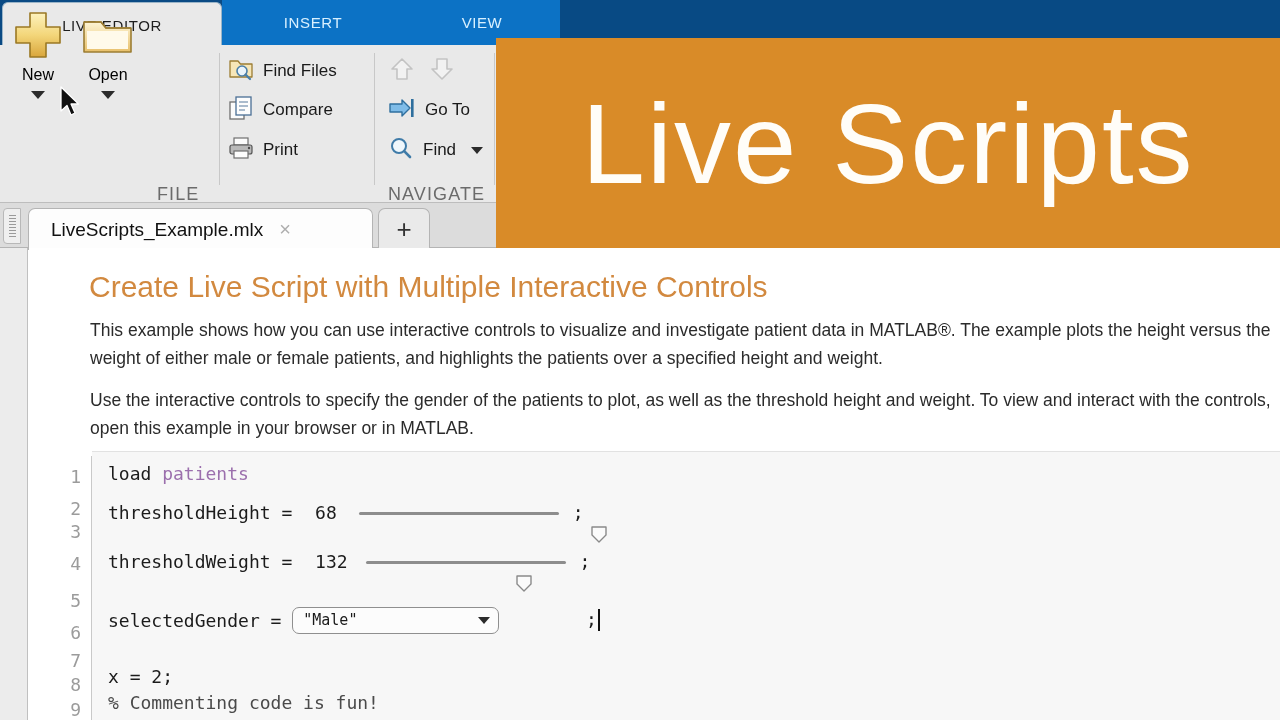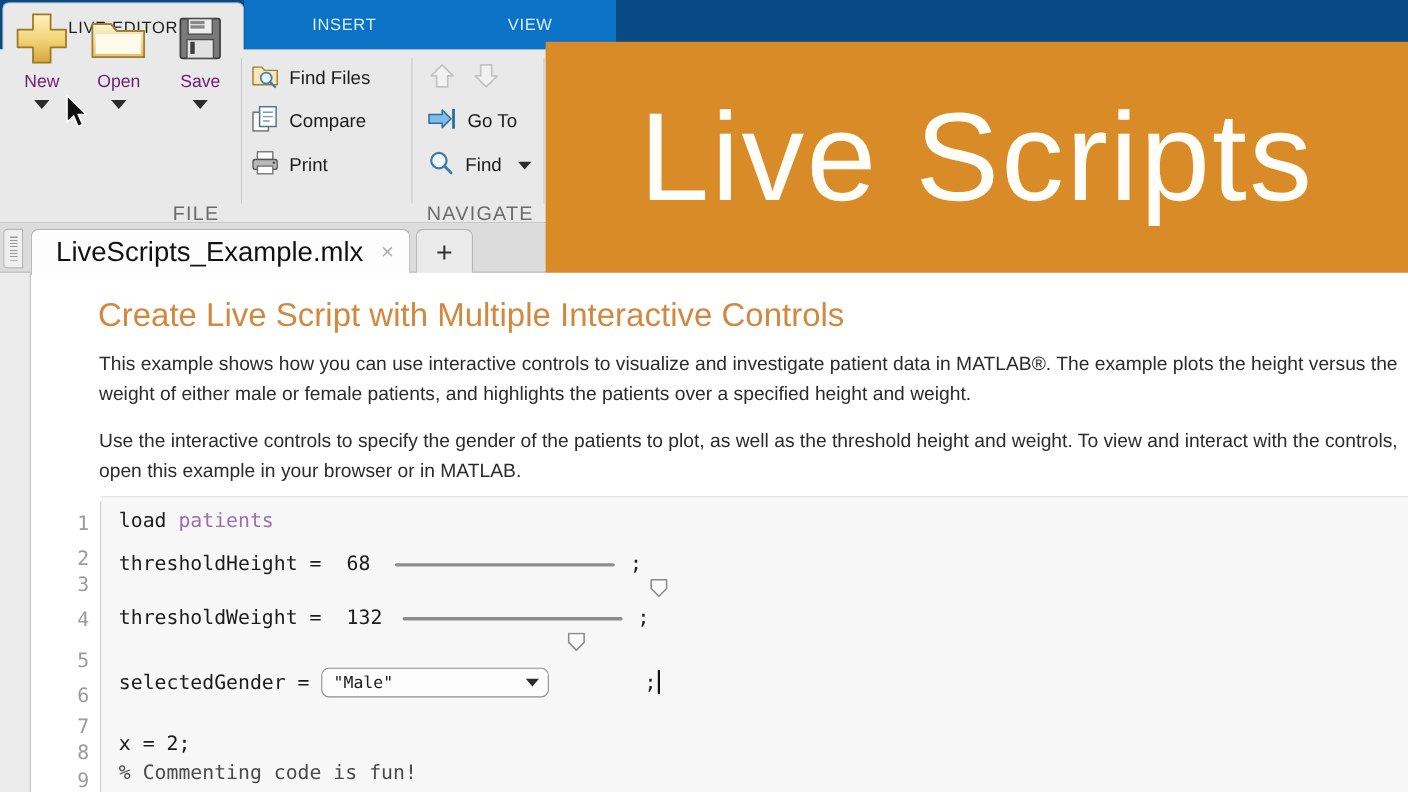--- a/index.html
+++ b/index.html
@@ -52,21 +52,21 @@
     background: #c8c8c8;
   }
 
   
   .bigbtn {
     position: absolute; top: 6px; width: 72px; height: 128px;
     display: flex; flex-direction: column; align-items: center;
     cursor: default;
   }
   .bigbtn .glyph { height: 58px; display: flex; align-items: center; justify-content: center; }
-  .bigbtn .lbl { font-size: 16px; color: #701a75; margin-top: 2px; }
+  .bigbtn .lbl { font-size: 16px; color: #000000; margin-top: 2px; }
   .bigbtn .caret {
     width: 0; height: 0; margin-top: 7px;
     border-left: 7px solid transparent; border-right: 7px solid transparent;
     border-top: 8px solid #2b2b2b;
   }
   #btn-new  { left: 2px; }
   #btn-open { left: 72px; }
   #btn-save { left: 146px; }
 
   
@@ -129,21 +129,21 @@
   .grip i {
     display: block; width: 7px; height: 22px;
     background: repeating-linear-gradient(to bottom,#9a9a9a 0 1px, transparent 1px 3px);
   }
   .filetab {
     position: absolute; left: 28px; top: 208px; height: 42px; min-width: 345px;
     background: #fdfdfd; border: 1px solid #b4b4b4; border-bottom: none;
     border-top-left-radius: 7px; border-top-right-radius: 7px;
     display: flex; align-items: center; padding: 0 10px 0 22px; gap: 16px;
   }
-  .filetab .name { font-size: 25px; color: #111; }
+  .filetab .name { font-size: 19px; color: #111; }
   .filetab .close { font-size: 20px; color: #aeaeae; cursor: default; }
   .newtab {
     position: absolute; left: 378px; top: 208px; width: 52px; height: 42px;
     background: #eaeaea; border: 1px solid #b4b4b4; border-bottom: none;
     border-top-left-radius: 7px; border-top-right-radius: 7px;
     display: flex; align-items: center; justify-content: center;
     font-size: 26px; color: #333; cursor: default;
   }
 
   
@@ -273,34 +273,20 @@
           </defs>
         <path d="M3 10 H20 L25 16 H50 V40 H3 Z" fill="url(#gFold)" stroke="#9c7d33" stroke-width="1.6" stroke-linejoin="round"></path>
         <path d="M3 10 H20 L25 16 H50" fill="none" stroke="#9c7d33" stroke-width="1.6"></path>
         <rect x="6" y="19" width="41" height="18" fill="#fffaea" stroke="none"></rect>
       </svg>
     </span>
     <span class="lbl">Open</span>
     <span class="caret"></span>
   </div>
 
-  <div class="bigbtn" id="btn-save">
-    <span class="glyph">
-      <svg width="46" height="46" viewBox="0 0 46 46">
-        <rect x="5" y="5" width="36" height="36" rx="2" fill="#7a7a7a" stroke="#3d3d3d" stroke-width="1.6"></rect>
-        <rect x="12" y="5" width="22" height="14" fill="#efefef" stroke="#4a4a4a" stroke-width="1.2"></rect>
-        <rect x="14" y="7" width="13" height="3" fill="#888"></rect>
-        <rect x="14" y="11" width="13" height="3" fill="#888"></rect>
-        <rect x="11" y="24" width="24" height="17" fill="#e2e2e2" stroke="#4a4a4a" stroke-width="1.2"></rect>
-        <rect x="14" y="26" width="4" height="11" fill="#3d3d3d"></rect>
-      </svg>
-    </span>
-    <span class="lbl">Save</span>
-    <span class="caret"></span>
-  </div>
 
   <div class="grp-label" id="lbl-file">FILE</div>
 
   <div class="smallbtn" id="btn-findfiles">
     <span>
       <svg width="26" height="24" viewBox="0 0 26 24">
         <path d="M2 4 H10 L12.5 7 H24 V20 H2 Z" fill="#f6e6b8" stroke="#9c7d33" stroke-width="1.3" stroke-linejoin="round"></path>
         <circle cx="14" cy="14" r="5" fill="#eaf4fb" stroke="#4b7fa8" stroke-width="1.6"></circle>
         <line x1="17.6" y1="17.6" x2="22" y2="22" stroke="#4b7fa8" stroke-width="2.2" stroke-linecap="round"></line>
       </svg>

